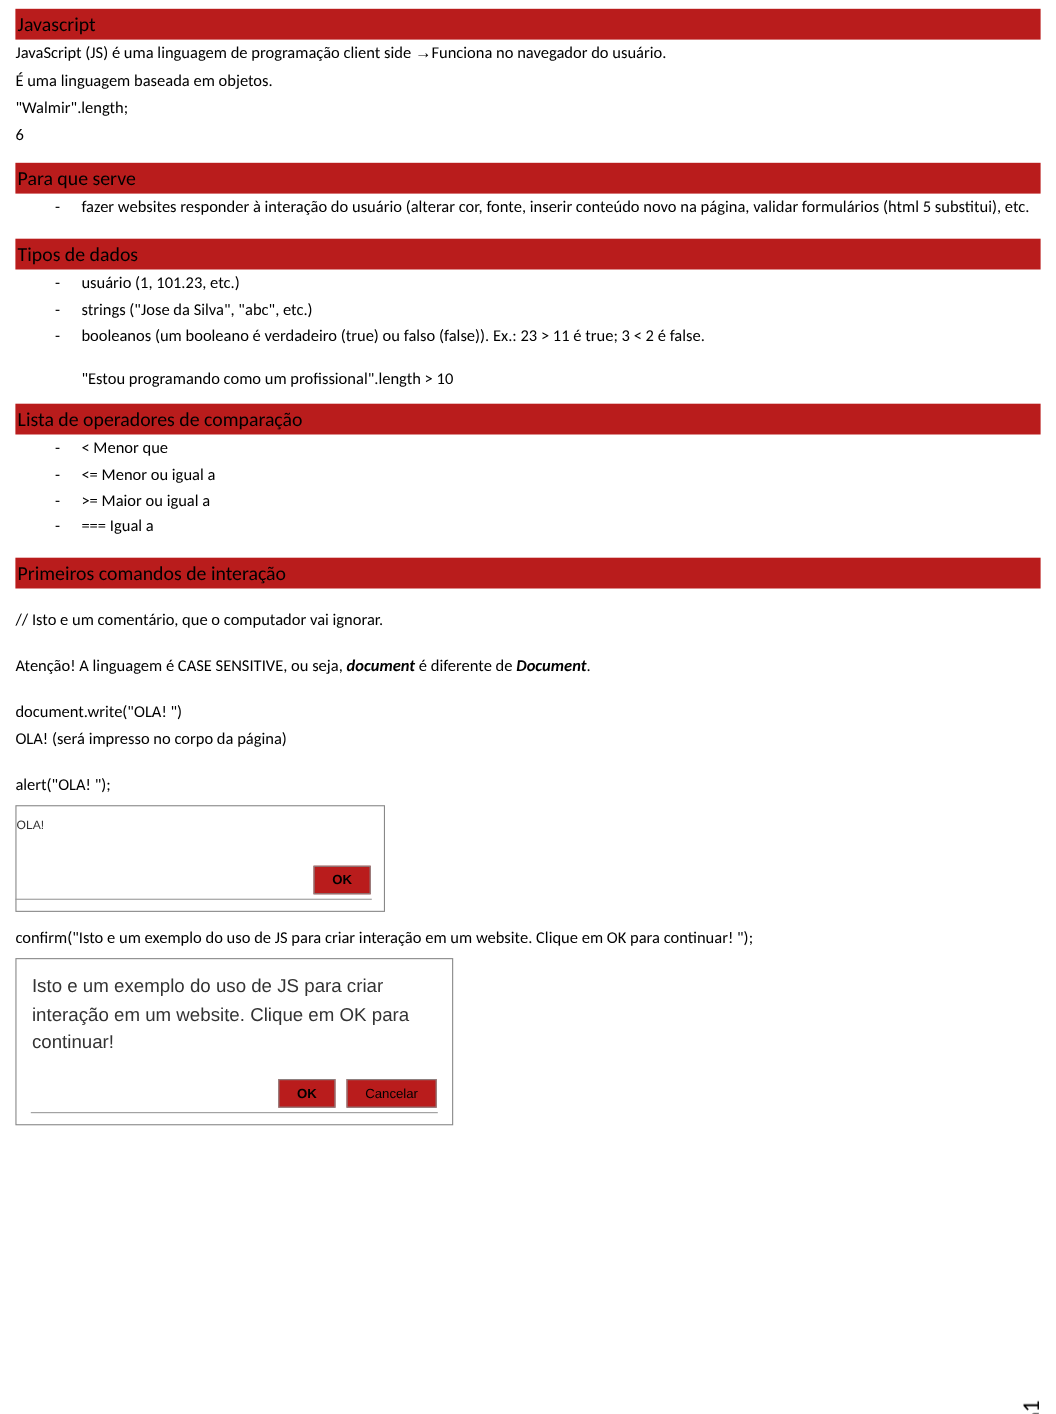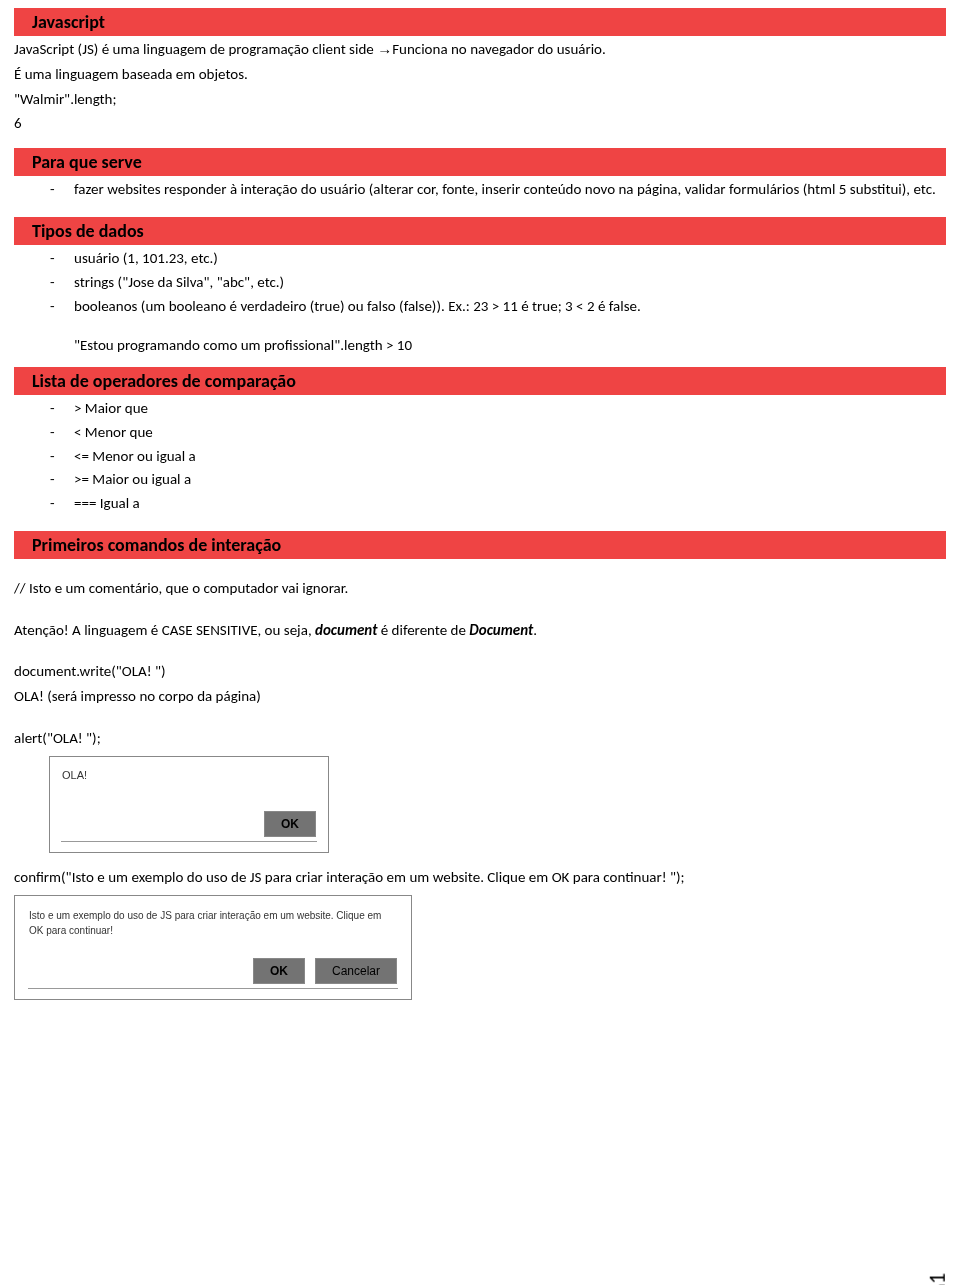--- a/index.html
+++ b/index.html
@@ -6,24 +6,24 @@
   body {
     font-family: Calibri, Arial, sans-serif;
     font-size: 15px;
     color: #000;
     background: #fff;
     width: 960px;
     padding: 8px 14px 20px 14px;
     line-height: 1.45;
   }
   .section-header {
-    background: #ef4444;
-    font-weight: bold;
+    background: #b91c1c;
+    font-weight: normal;
     font-size: 18px;
-    padding: 1px 18px;
+    padding: 1px 2px;
     margin-bottom: 2px;
   }
   .arrow { font-family: Arial; }
   .para { margin: 1px 0 3px 0; }
   .bullet-list {
     list-style: none;
     padding-left: 36px;
     margin: 3px 0 6px 0;
   }
   .bullet-list li {
@@ -39,41 +39,41 @@
   .extra-indent { padding-left: 60px; margin: 2px 0 10px 0; }
   .extra-indent p { margin: 1px 0; }
   .spacer-sm { height: 10px; }
   .spacer-md { height: 16px; }
   .dialog {
     border: 1px solid #888;
     background: #fff;
     margin: 6px 0 14px 0;
     font-family: Arial, sans-serif;
   }
-  .dialog.small { width: 280px; padding: 10px 12px 10px 12px; margin-left: 35px; }
+  .dialog.small { width: 336px; padding: 10px 12px 10px 0; }
   .dialog.large { width: 398px; padding: 12px 14px 10px 14px; }
   .dialog-text {
-    font-size: 10px;
+    font-size: 17px;
     color: #333;
     line-height: 1.5;
     margin-bottom: 20px;
   }
   .dialog-text.tiny { font-size: 11px; margin-bottom: 28px; }
   .dialog-buttons {
     display: flex;
     justify-content: flex-end;
     gap: 10px;
     padding-bottom: 4px;
   }
   .dialog-buttons button {
     font-family: Arial, sans-serif;
     font-size: 12px;
     padding: 5px 16px;
     border: 1px solid #888;
-    background: #737373;
+    background: #b91c1c;
     cursor: pointer;
   }
   .dialog-buttons button.ok { font-weight: bold; }
   .page-num {
     position: fixed;
     right: 6px;
     bottom: 12px;
     font-size: 14px;
     transform: rotate(-90deg);
     transform-origin: right bottom;
@@ -108,21 +108,20 @@
   <li>strings ("Jose da Silva", "abc", etc.)</li>
   <li>booleanos (um booleano é verdadeiro (true) ou falso (false)). Ex.: 23 &gt; 11 é true; 3 &lt; 2 é false.</li>
 </ul>
 <div class="spacer-sm"></div>
 <div class="extra-indent">
   <p>"Estou programando como um profissional".length &gt; 10</p>
 </div>
 
 <div class="section-header">Lista de operadores de comparação</div>
 <ul class="bullet-list">
-  <li>&gt; Maior que</li>
   <li>&lt; Menor que</li>
   <li>&lt;= Menor ou igual a</li>
   <li>&gt;= Maior ou igual a</li>
   <li>=== Igual a</li>
 </ul>
 
 <div class="spacer-sm"></div>
 
 <div class="section-header">Primeiros comandos de interação</div>
 <div class="spacer-md"></div>

